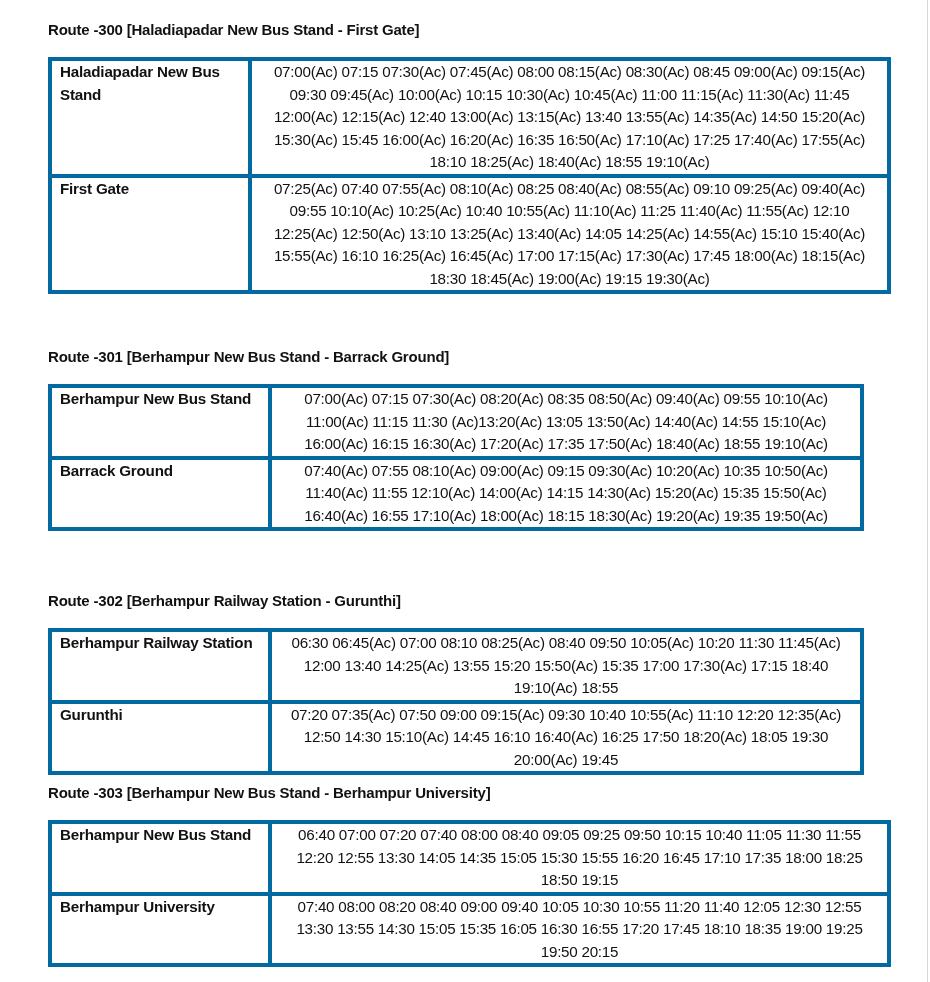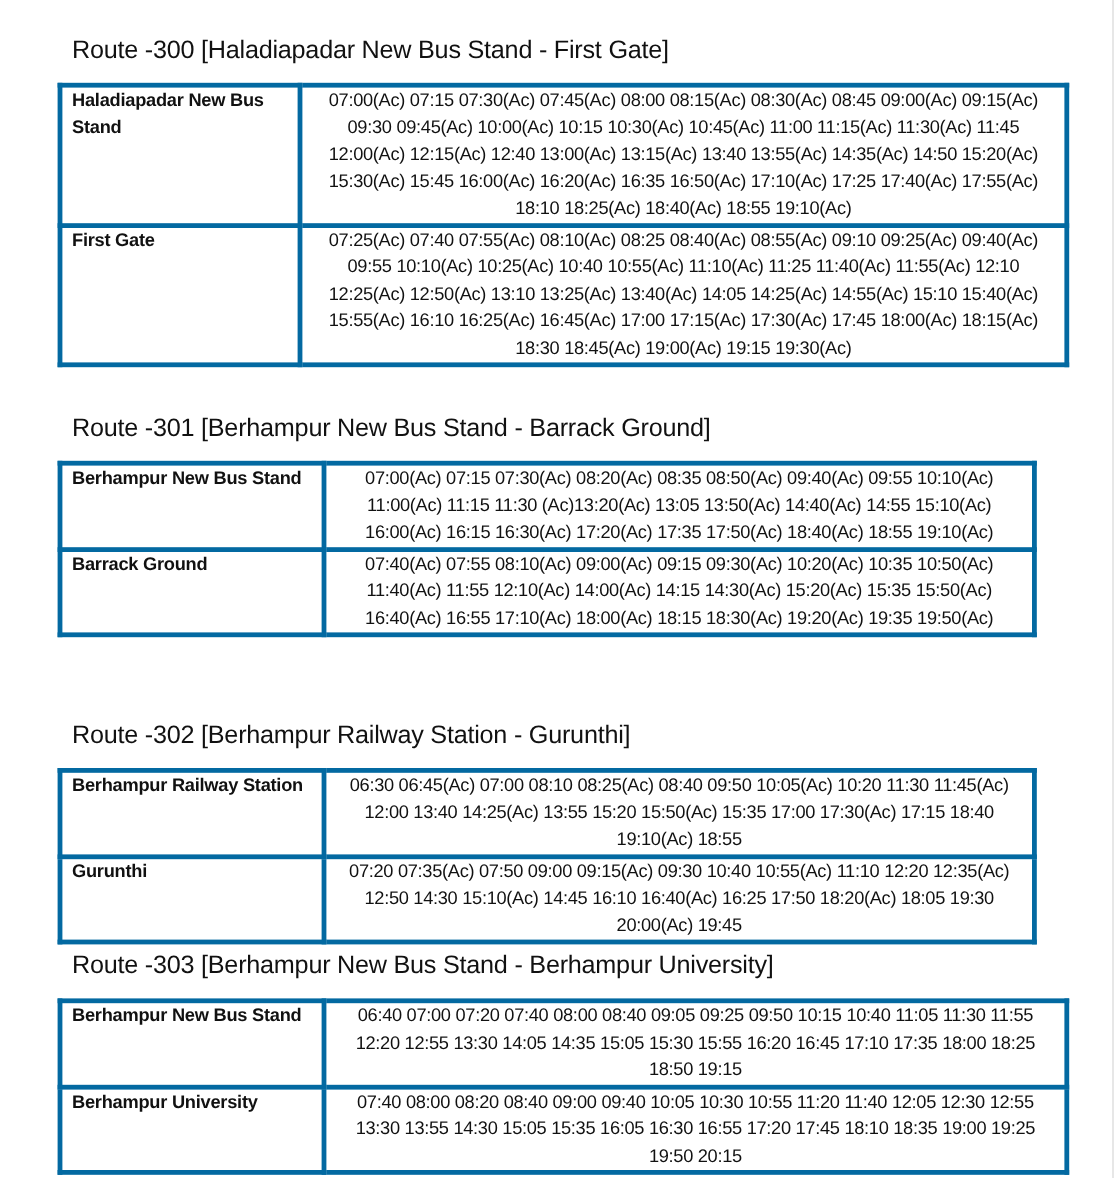--- a/index.html
+++ b/index.html
@@ -9,22 +9,22 @@
       color: #111111;
     }
     .edge-line {
       position: absolute; left: 927px; top: 0; width: 1px; height: 982px;
       background: #d8d8d8;
     }
     .route {
       position: absolute; left: 48px;
     }
     .route-title {
-      font-weight: normal; font-size: 21px; letter-spacing: -0.2px;
-      margin: 12px; white-space: nowrap; line-height: 18px;
+      font-weight: bold; font-size: 15px; letter-spacing: -0.2px;
+      margin: 0; white-space: nowrap; line-height: 18px;
     }
     table.tt {
       border-collapse: collapse; margin-top: 18px;
       font-size: 15.2px; line-height: 22.5px;
     }
     table.tt td {
       border: 4px solid #0369a1; vertical-align: top; padding: 0 8px;
     }
     table.tt td.stop {
       font-weight: bold; letter-spacing: -0.2px;
@@ -51,21 +51,21 @@
       <td class="times">07:00(Ac) 07:15 07:30(Ac) 07:45(Ac) 08:00 08:15(Ac) 08:30(Ac) 08:45 09:00(Ac) 09:15(Ac) 09:30 09:45(Ac) 10:00(Ac) 10:15 10:30(Ac) 10:45(Ac) 11:00 11:15(Ac) 11:30(Ac) 11:45 12:00(Ac) 12:15(Ac) 12:40 13:00(Ac) 13:15(Ac) 13:40 13:55(Ac) 14:35(Ac) 14:50 15:20(Ac) 15:30(Ac) 15:45 16:00(Ac) 16:20(Ac) 16:35 16:50(Ac) 17:10(Ac) 17:25 17:40(Ac) 17:55(Ac) 18:10 18:25(Ac) 18:40(Ac) 18:55 19:10(Ac)</td>
     </tr>
     <tr>
       <td class="stop">First Gate</td>
       <td class="times">07:25(Ac) 07:40 07:55(Ac) 08:10(Ac) 08:25 08:40(Ac) 08:55(Ac) 09:10 09:25(Ac) 09:40(Ac) 09:55 10:10(Ac) 10:25(Ac) 10:40 10:55(Ac) 11:10(Ac) 11:25 11:40(Ac) 11:55(Ac) 12:10 12:25(Ac) 12:50(Ac) 13:10 13:25(Ac) 13:40(Ac) 14:05 14:25(Ac) 14:55(Ac) 15:10 15:40(Ac) 15:55(Ac) 16:10 16:25(Ac) 16:45(Ac) 17:00 17:15(Ac) 17:30(Ac) 17:45 18:00(Ac) 18:15(Ac) 18:30 18:45(Ac) 19:00(Ac) 19:15 19:30(Ac)</td>
     </tr>
   </tbody>
     </table>
 </section>
 
-<section class="route" style="top:336px;">
+<section class="route" style="top:348px;">
   <h2 class="route-title">Route -301 [Berhampur New Bus Stand - Barrack Ground]</h2>
   <table class="tt" style="width:816px;">
     <colgroup>
         <col style="width:220px">
         <col>
       </colgroup>
     <tbody>
         <tr>
       <td class="stop">Berhampur New Bus Stand</td>
       <td class="times">07:00(Ac) 07:15 07:30(Ac) 08:20(Ac) 08:35 08:50(Ac) 09:40(Ac) 09:55 10:10(Ac) 11:00(Ac) 11:15 11:30 (Ac)13:20(Ac) 13:05 13:50(Ac) 14:40(Ac) 14:55 15:10(Ac) 16:00(Ac) 16:15 16:30(Ac) 17:20(Ac) 17:35 17:50(Ac) 18:40(Ac) 18:55 19:10(Ac)</td>

